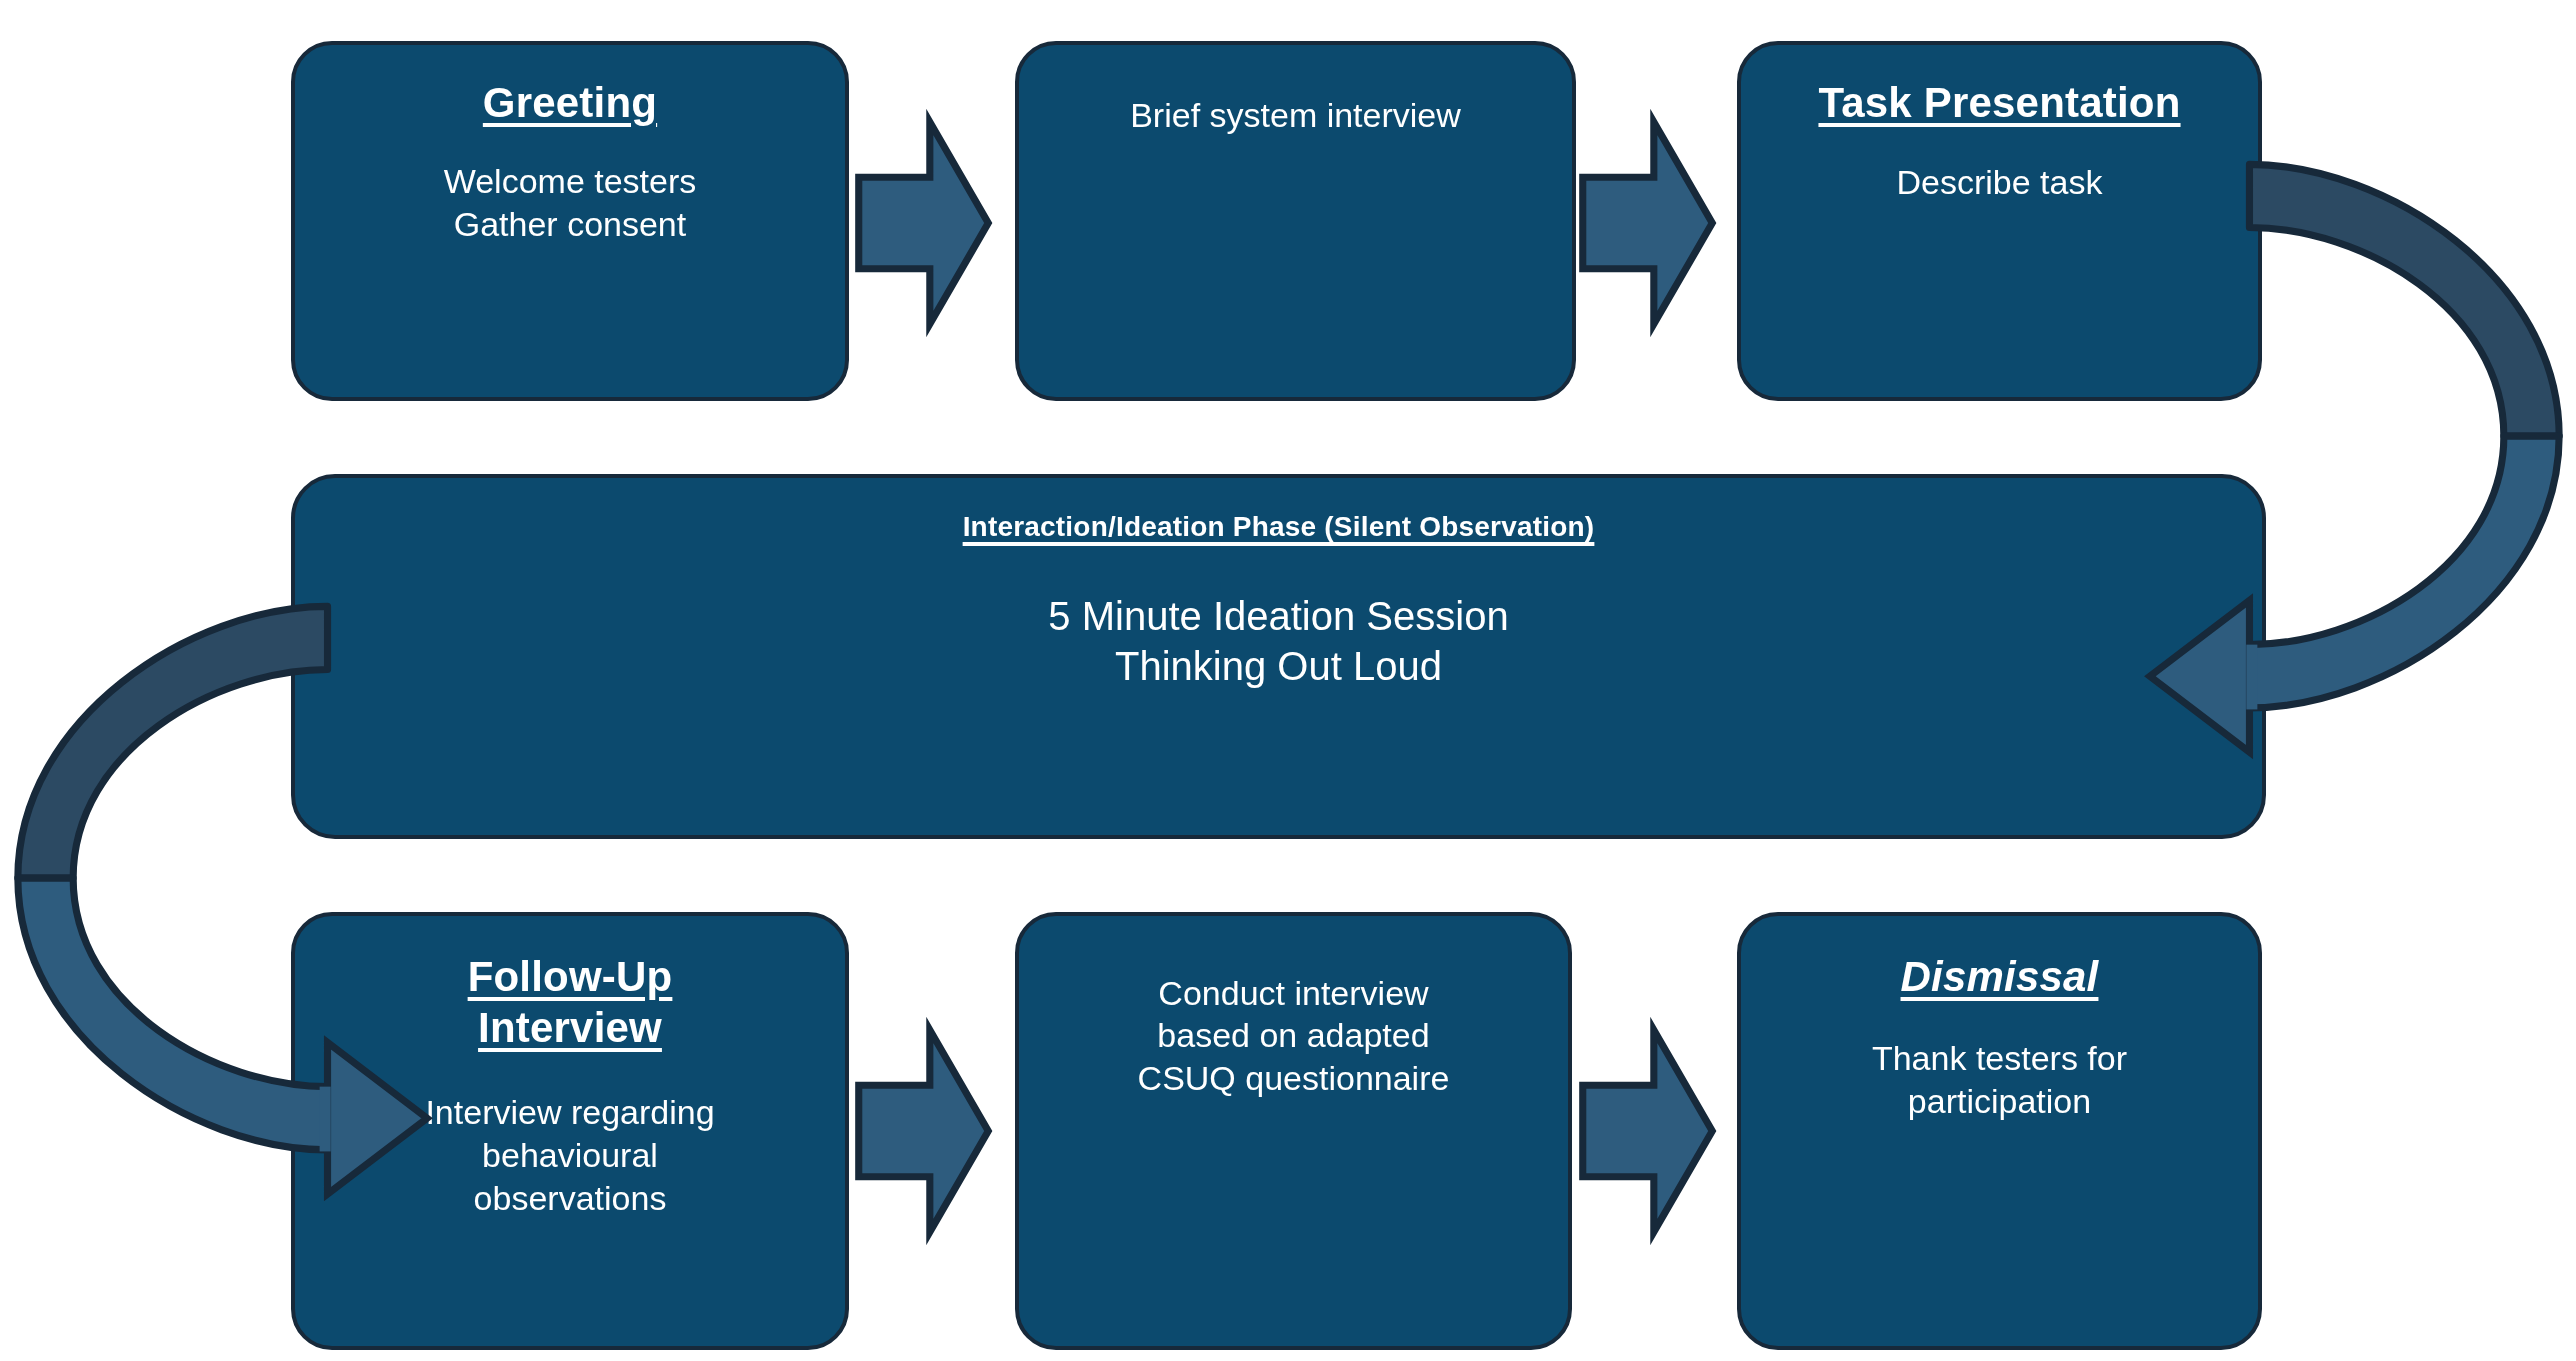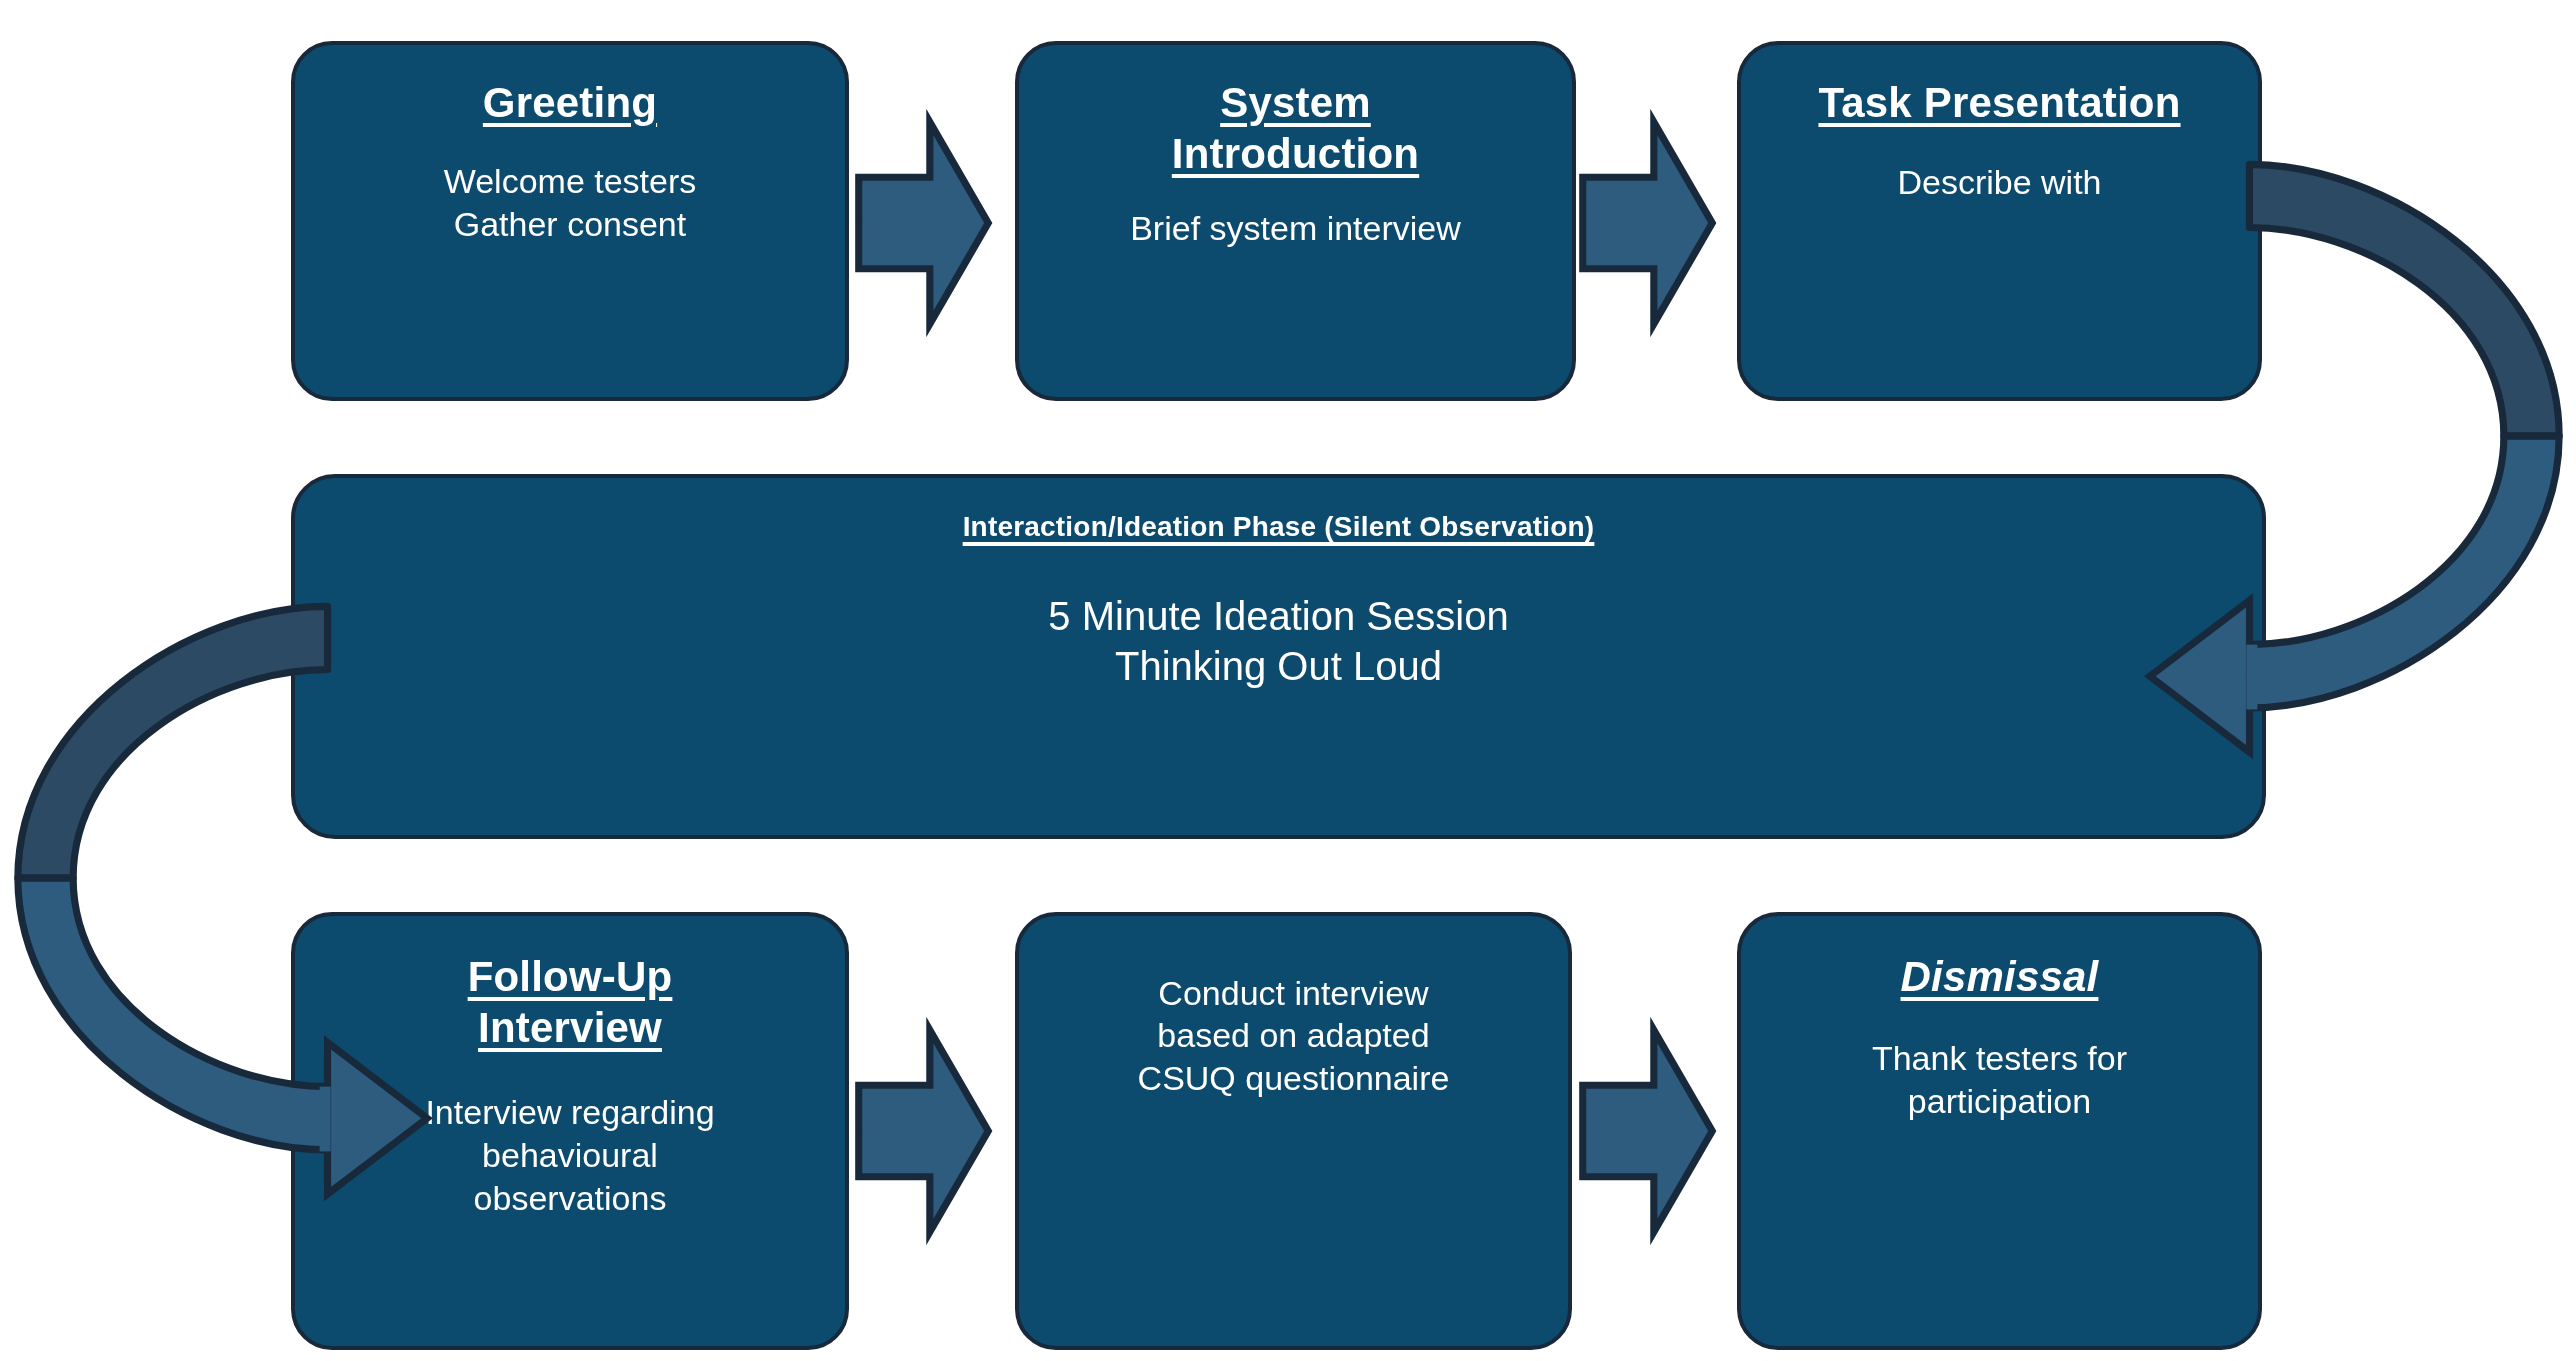--- a/index.html
+++ b/index.html
@@ -62,28 +62,26 @@
 
 <div id="stage">
 
   <div class="node sm" style="left:291px;top:41px;width:558px;height:360px;justify-content:flex-start;">
     <div class="node-title" style="margin-top:11px;">Greeting</div>
     <div class="node-body" style="margin-top:32px;">Welcome testers
 Gather consent</div>
   </div>
 
   <div class="node sm" style="left:1015px;top:41px;width:561px;height:360px;">
-    <div class="node-title" style="margin-top:11px;">System
-Introduction</div>
     <div class="node-body" style="margin-top:28.4px;">Brief system interview</div>
   </div>
 
   <div class="node sm" style="left:1737px;top:41px;width:525px;height:360px;">
     <div class="node-title" style="margin-top:11px;">Task Presentation</div>
-    <div class="node-body" style="margin-top:33px;">Describe with</div>
+    <div class="node-body" style="margin-top:33px;">Describe task</div>
   </div>
 
   <div class="node wide" style="left:291px;top:474px;width:1975px;height:365px;">
     <div class="node-title" style="margin-top:11px;">Interaction/Ideation Phase (Silent Observation)</div>
     <div class="node-body" style="margin-top:47px;">5 Minute Ideation Session
 Thinking Out Loud</div>
   </div>
 
   <div class="node sm" style="left:291px;top:912px;width:558px;height:438px;">
     <div class="node-title" style="margin-top:14.2px;">Follow-Up

